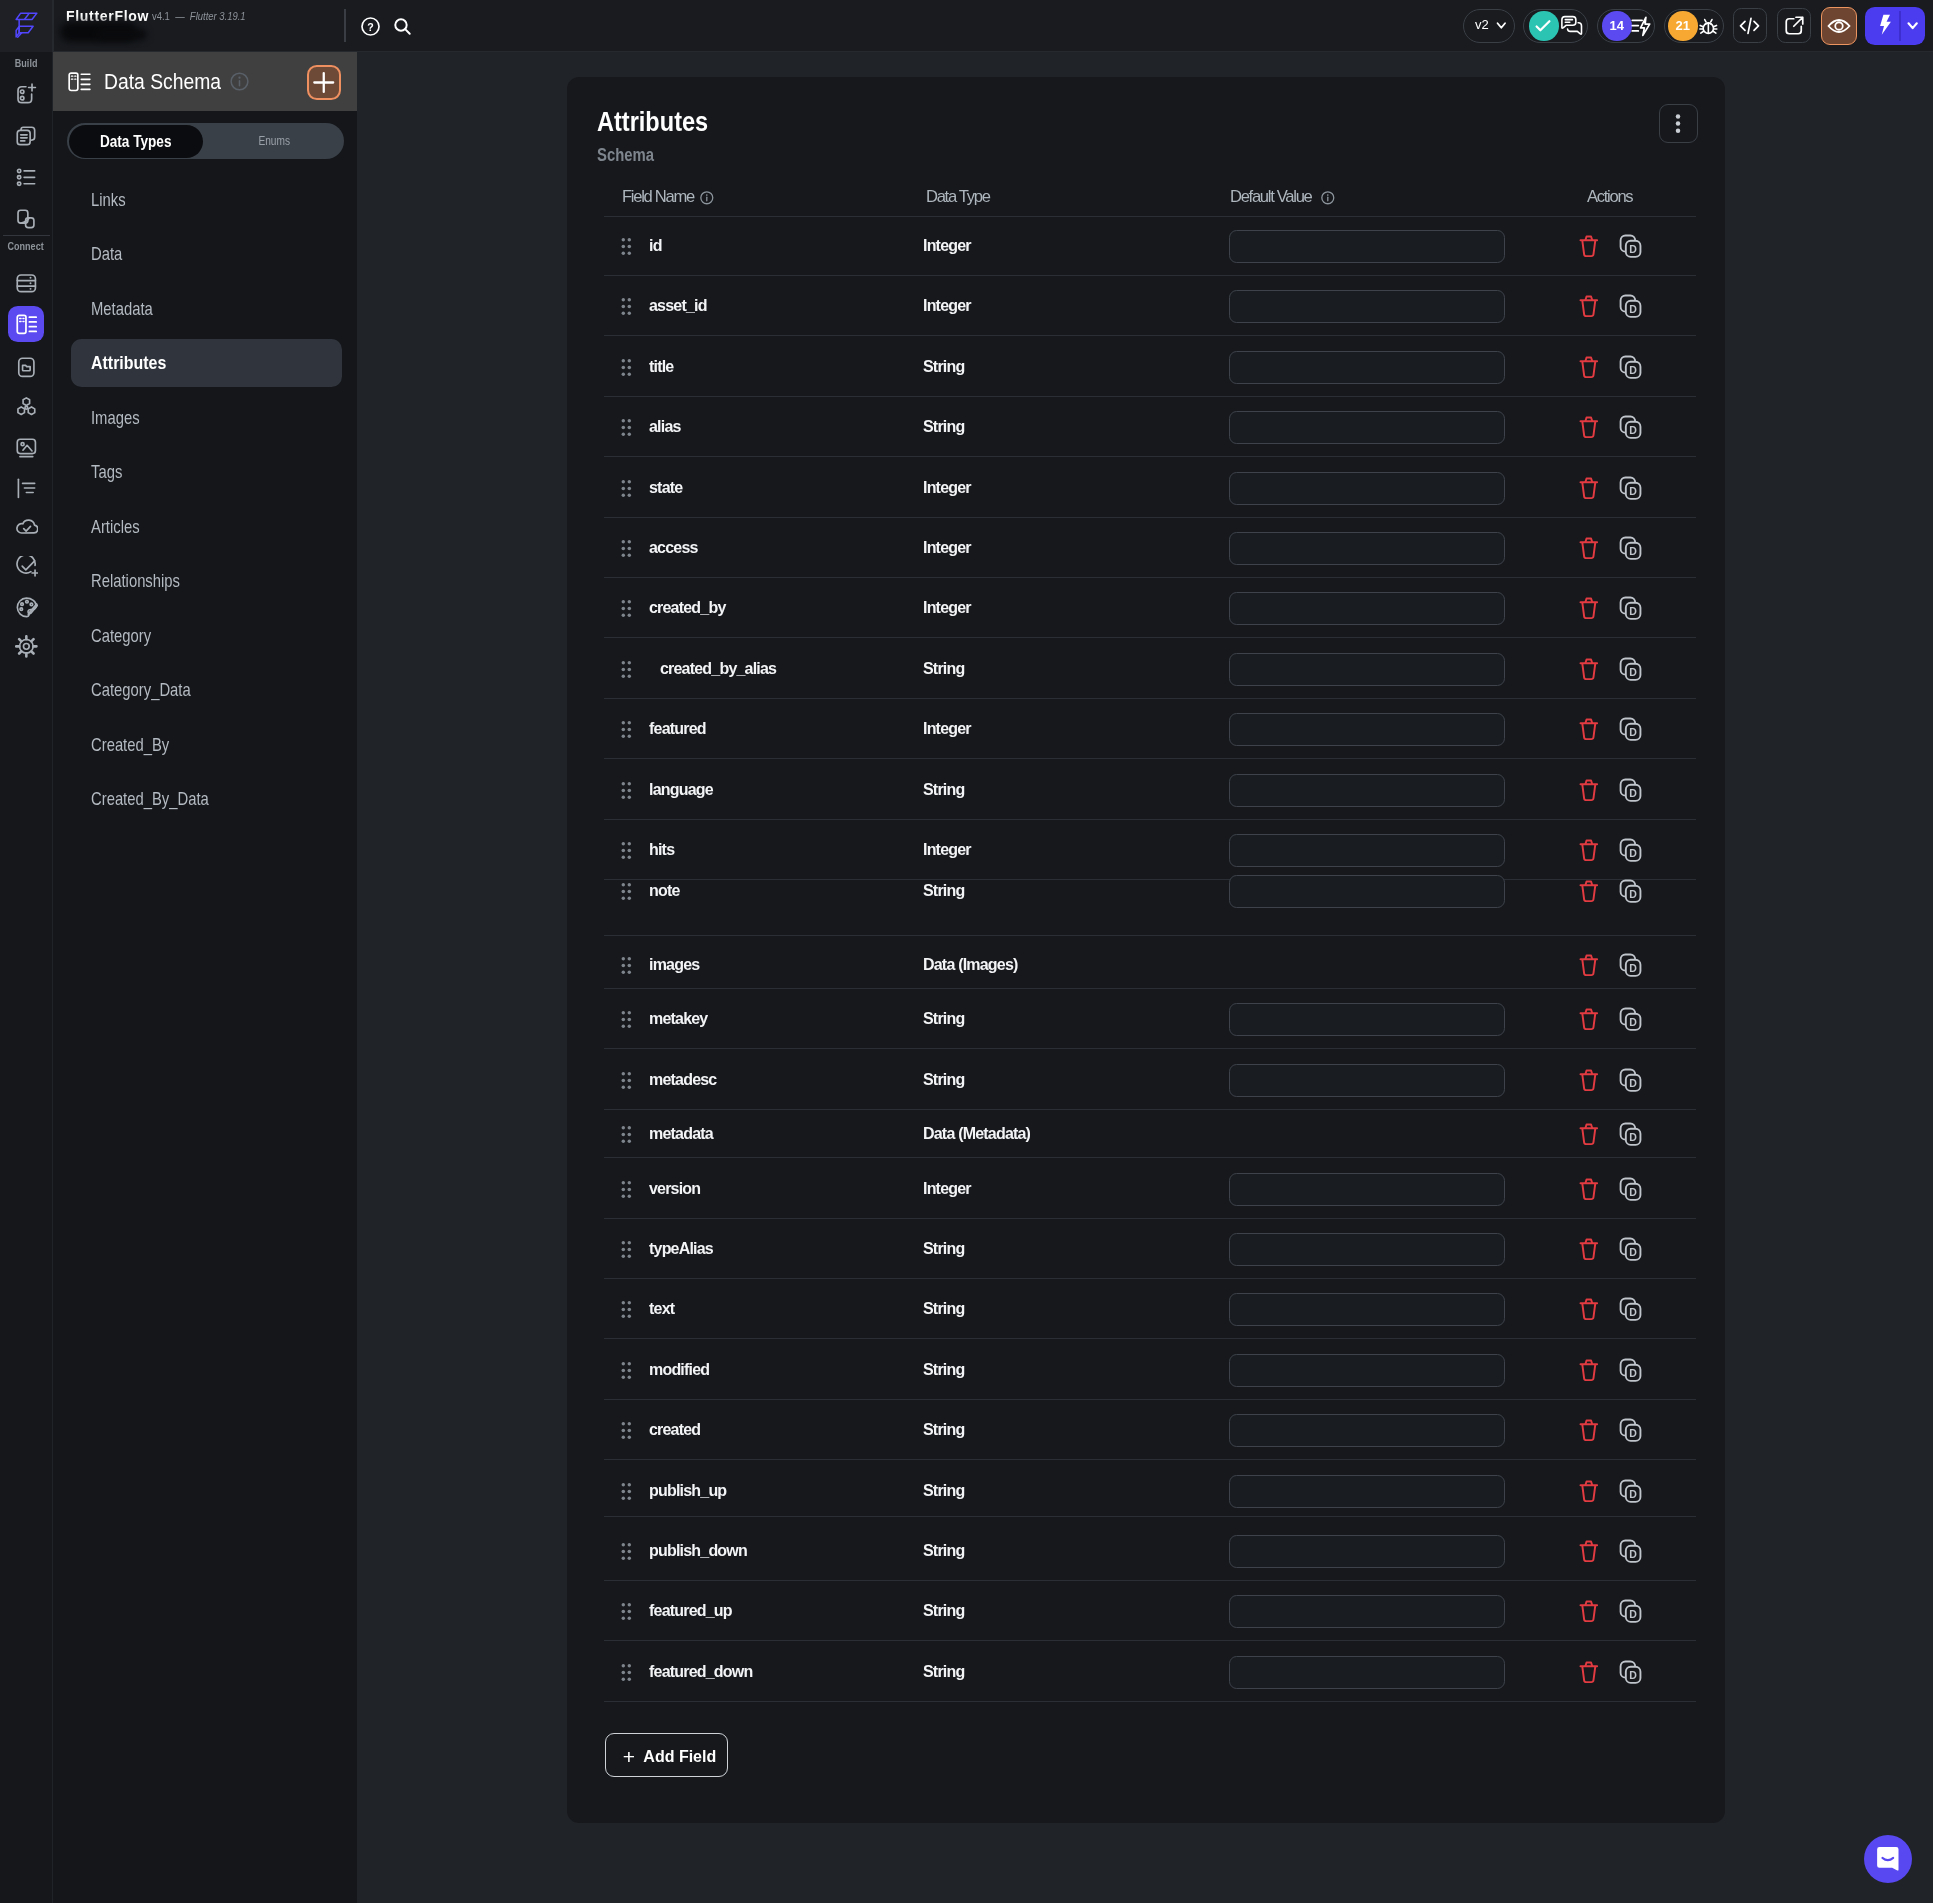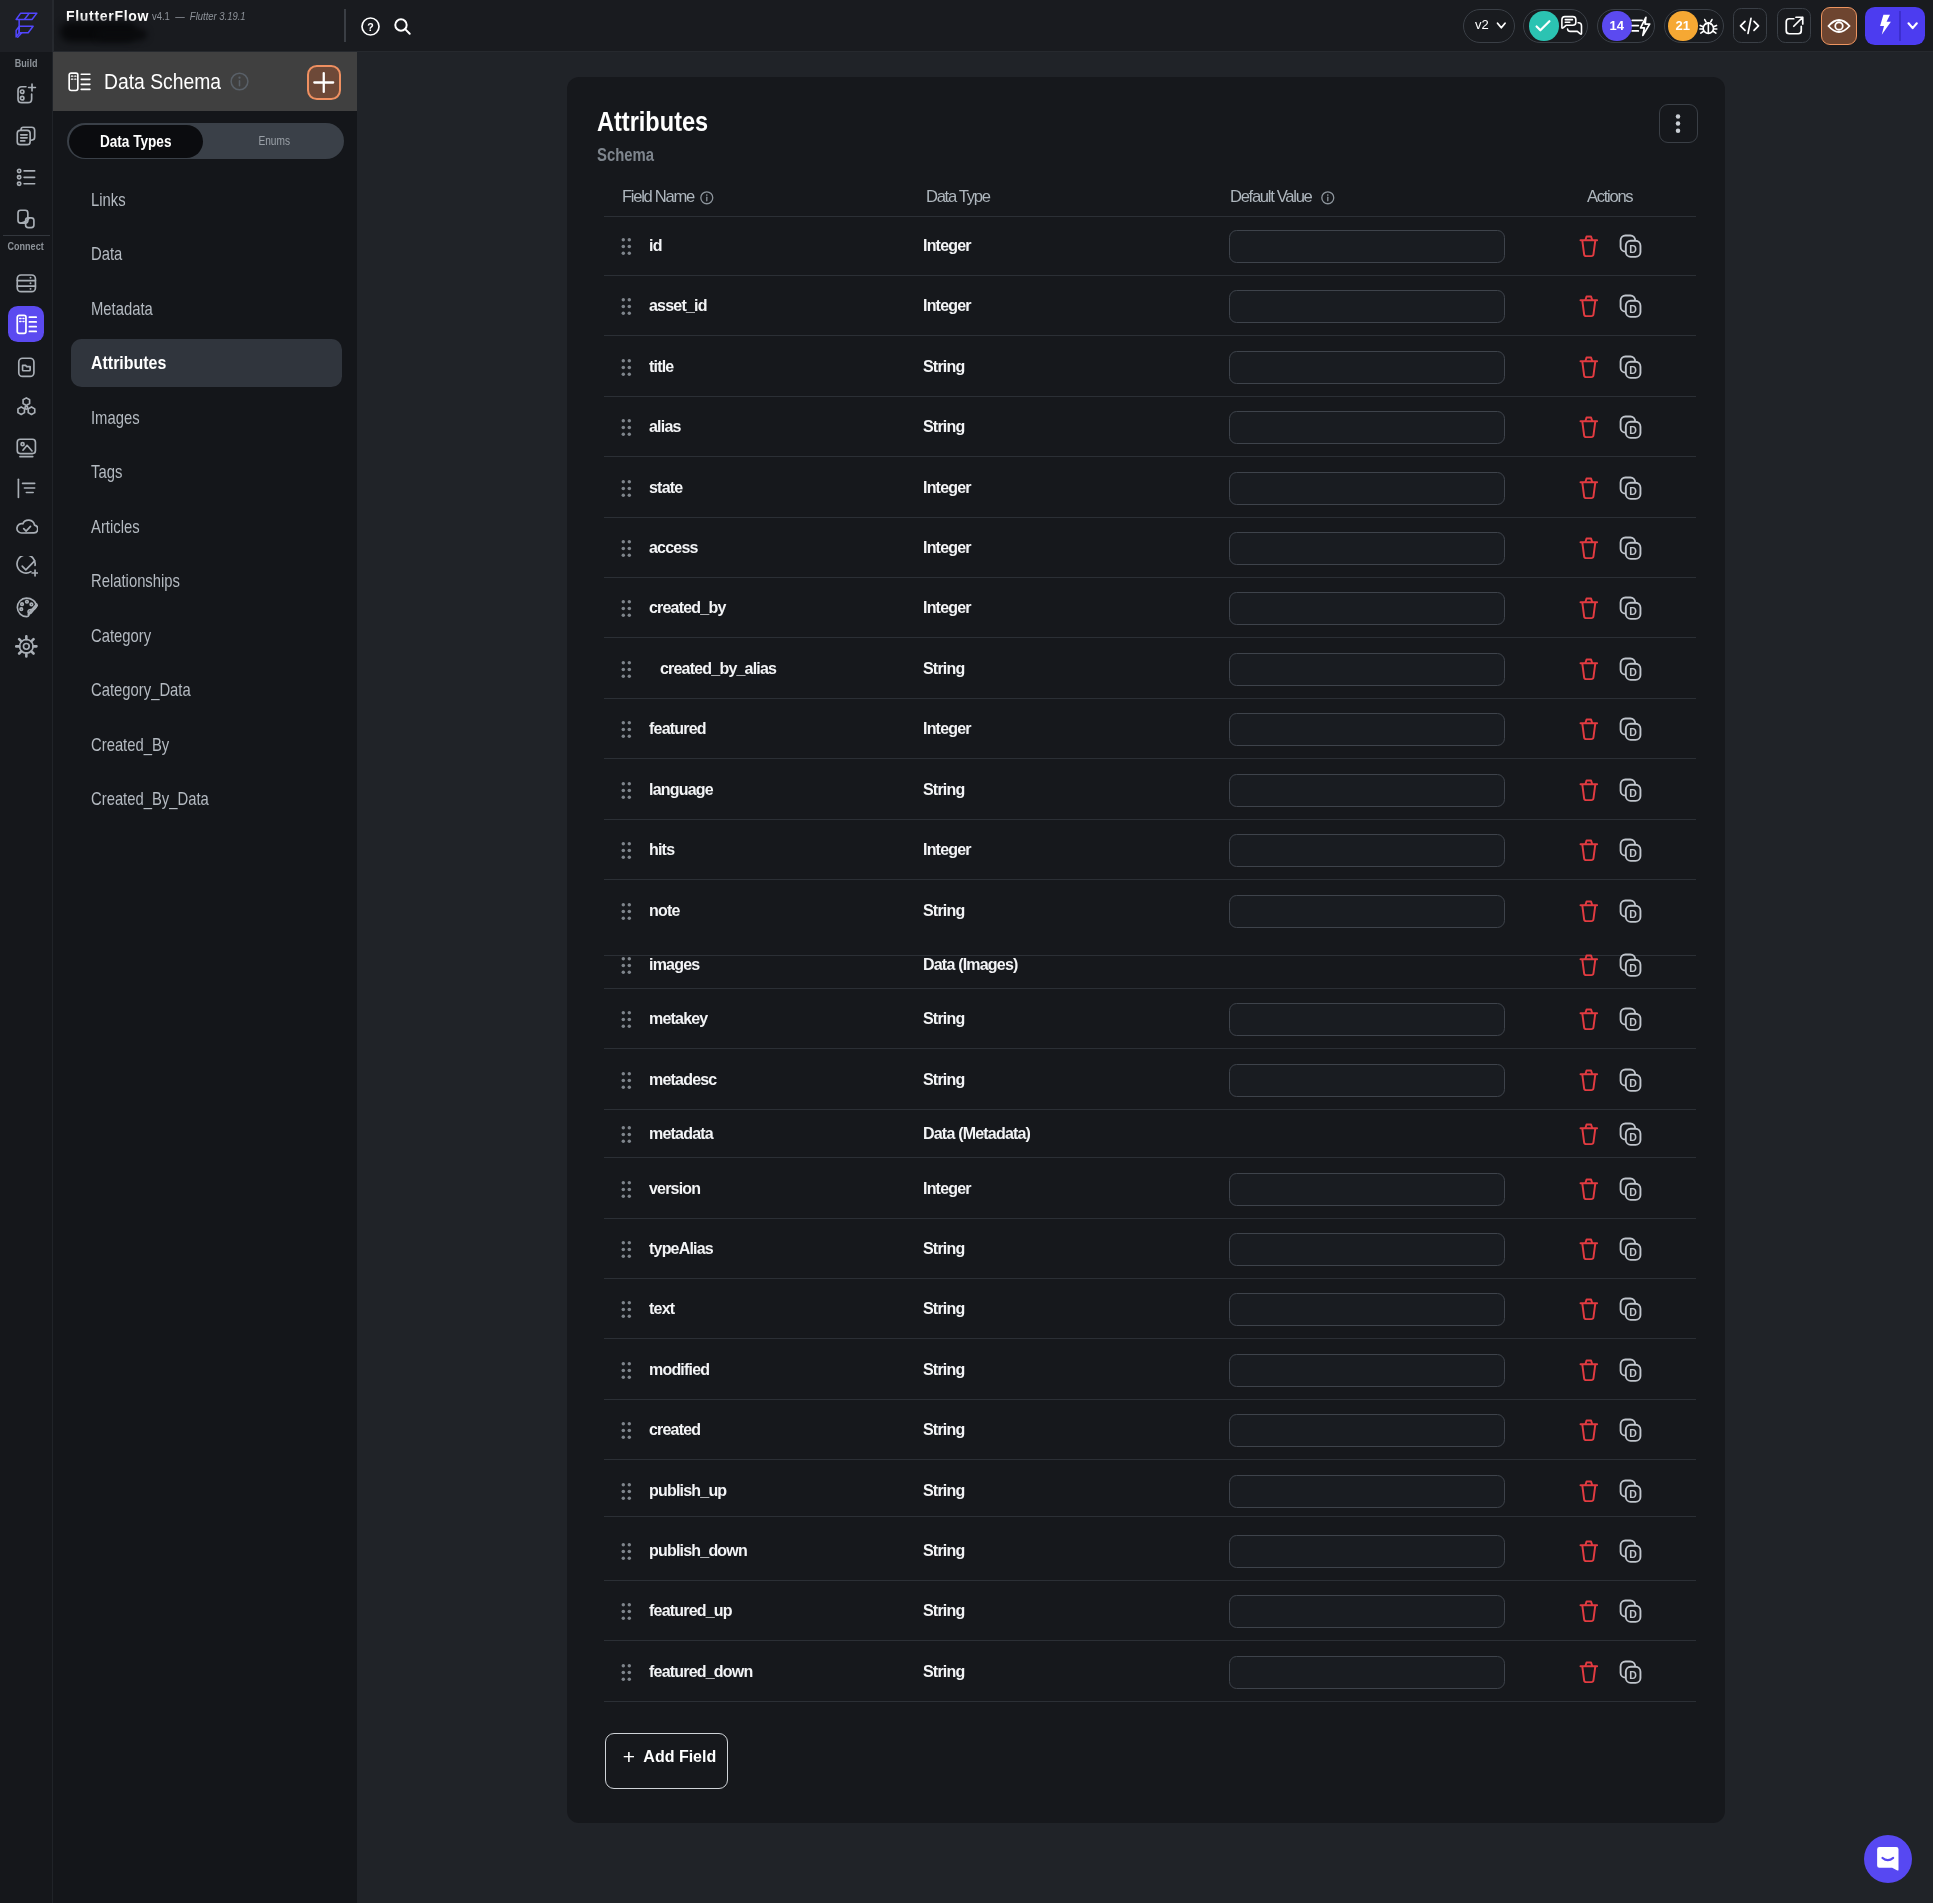--- a/index.html
+++ b/index.html
@@ -37,21 +37,21 @@
 .ctitle { position:absolute; left:29.5px; top:30px; font-size:27.6px; font-weight:bold; color:#fff; line-height:30px; transform:scaleX(0.853); transform-origin:0 0; }
 .csub { position:absolute; left:29.5px; top:68px; font-size:18px; font-weight:bold; color:#7e858d; line-height:21px; transform:scaleX(0.826); transform-origin:0 0; }
 .kebab { position:absolute; left:1092px; top:27px; width:39px; height:39px; border:1.1px solid #3a3f46; border-radius:9px; }
 .th { position:absolute; top:110px; font-size:16.6px; color:#aeb6bd; letter-spacing:-1.3px; line-height:19.6px; }
 .thdiv { position:absolute; left:37px; top:139px; width:1092px; height:0.8px; background:#2b2f35; }
 .trow { position:absolute; left:37px; width:1092px; border-bottom:0.8px solid #2b2f35;text-decoration:underline; }
 .trow .drag { position:absolute; }
 .fname, .ftype { position:absolute; font-size:16px; font-weight:bold; color:#f3f4f6; line-height:22.7px; letter-spacing:-0.8px; }
 .inp { position:absolute; width:276px; height:33px; background:#191c21; border:1.1px solid #3e434b; border-radius:7.6px; }
 .icn { position:absolute; }
-.addf { position:absolute; left:38px; top:1656px; width:123px; height:56px; border:1.5px solid #cfd3d8; border-radius:9px;
+.addf { position:absolute; left:38px; top:1656px; width:123px; height:44px; border:1.5px solid #cfd3d8; border-radius:9px;
   color:#fff; font-size:16px; font-weight:bold; line-height:45px; text-align:center;padding-left:6px; }
 #fab { position:absolute; left:1864px; top:1835px; width:48px; height:48px; border-radius:50%; background:#5748f2; }
 </style></head>
 <body>
 <div class="abs" style="left:356px;top:52px;width:1577px;height:1851px;background:#202328;"></div>
 
 <div id="card">
   <div class="ctitle">Attributes</div>
   <div class="csub">Schema</div>
   <div class="kebab"><svg width="36" height="37" viewBox="0 0 48 49">
@@ -370,21 +370,21 @@
           <path d="M8.5 6.5 L10 2 H16 L17.5 6.5"></path>
           <path d="M4.5 8 L6.8 25.5 Q7.1 28 9.8 28 H16.2 Q18.9 28 19.2 25.5 L21.5 8"></path>
         </g>
       </svg>
       <svg class="icn" style="left:1015px;top:18px" width="23.4" height="24" viewBox="0 0 31 32">
         <rect x="2" y="2" width="19.5" height="21.5" rx="6.5" fill="none" stroke="#c0c5cc" stroke-width="2.5"></rect>
         <rect x="9" y="9" width="19.5" height="21.5" rx="6.5" fill="#16181c" stroke="#c0c5cc" stroke-width="2.5"></rect>
         <text x="18.8" y="25" font-size="14" font-weight="bold" fill="#c0c5cc" text-anchor="middle" font-family="Liberation Sans, sans-serif">D</text>
       </svg>
     </div>
-<div class="trow" style="top:804px;height:75px">
+<div class="trow" style="top:784px;height:75px">
       <svg class="drag" style="left:14.3px;top:19.6px" width="16.6" height="21" viewBox="0 0 22 28">
         <g fill="#7f858c">
           <circle cx="7" cy="5" r="2.3"></circle>
           <circle cx="15" cy="5" r="2.3"></circle>
           <circle cx="7" cy="14" r="2.4"></circle>
           <circle cx="15" cy="14" r="2.4"></circle>
           <circle cx="7" cy="23" r="2.3"></circle>
           <circle cx="15" cy="23" r="2.3"></circle>
         </g>
       </svg>

